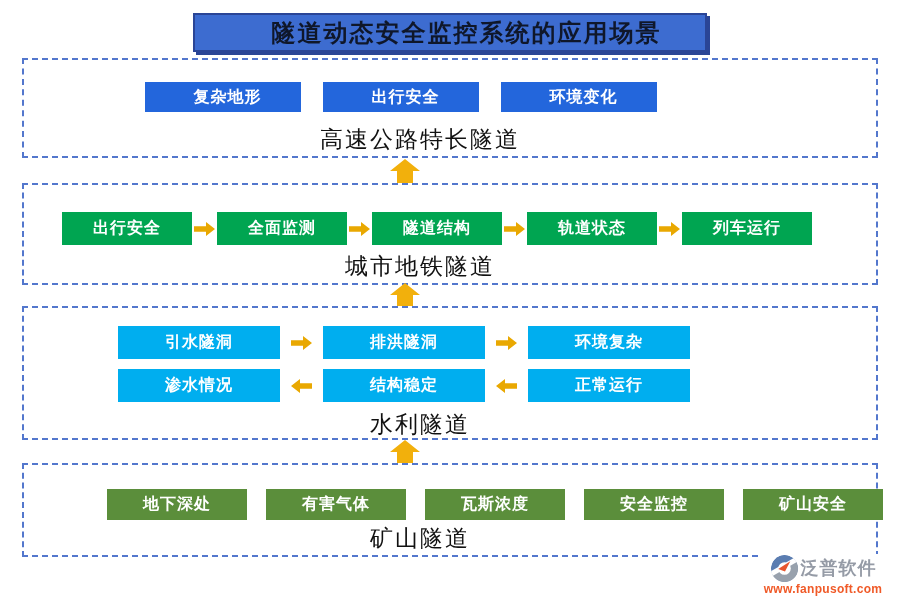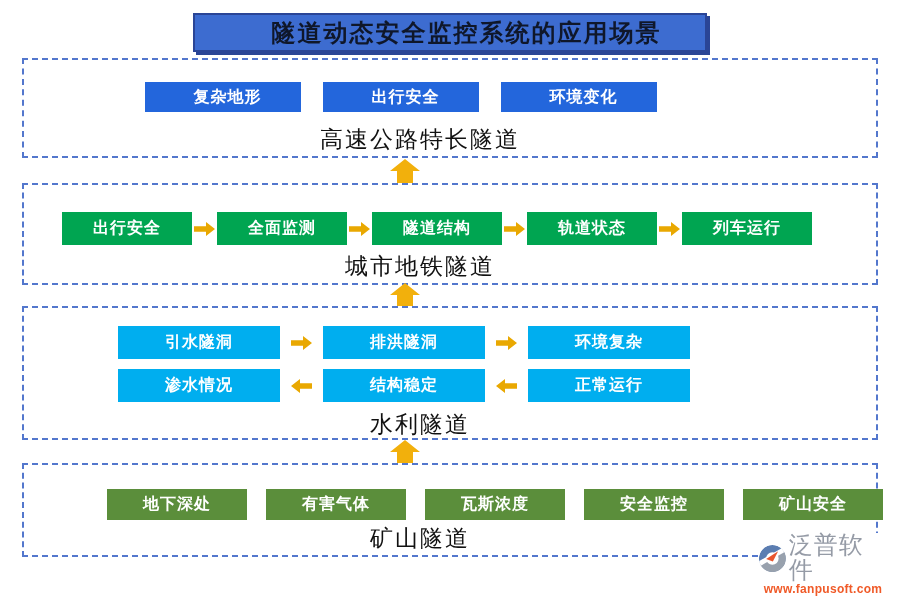--- a/index.html
+++ b/index.html
@@ -49,21 +49,21 @@
   
   .flow-arrow{color:var(--flow-arrow);flex:0 0 auto;display:block;}
   .up-arrow{position:absolute;left:390px;color:var(--up-arrow);}
   .ua1{top:159px;} .ua2{top:283px;} .ua3{top:440px;}
 
   
   .logo{position:absolute;right:12px;bottom:4px;width:130px;background:#fff;
     display:flex;flex-direction:column;align-items:center;line-height:1.05;}
   .logo-top{display:flex;align-items:center;gap:2px;}
   .logo-name{font-family:"Liberation Serif","DejaVu Serif",serif;
-    font-size:24px;font-weight:normal;color:var(--logo-text);letter-spacing:1px;}
+    font-size:18px;font-weight:bold;color:var(--logo-text);letter-spacing:1px;}
   .logo-url{font-size:12px;font-weight:bold;color:var(--logo-url);letter-spacing:0.3px;}
 </style>
 </head>
 <body>
 
 <div class="page">
 
   <div class="title-banner">隧道动态安全监控系统的应用场景</div>
 
   <div class="section sec1">

